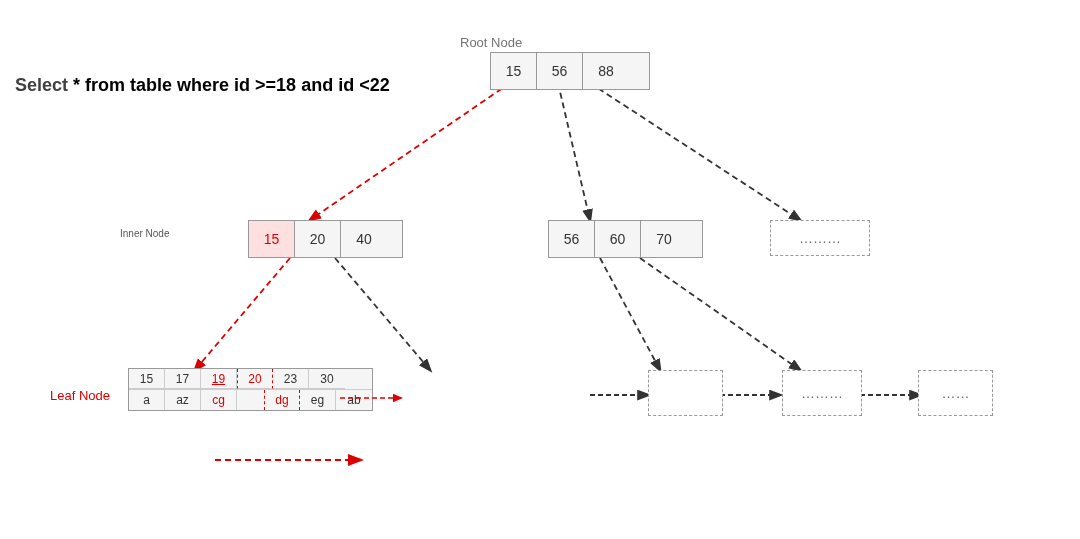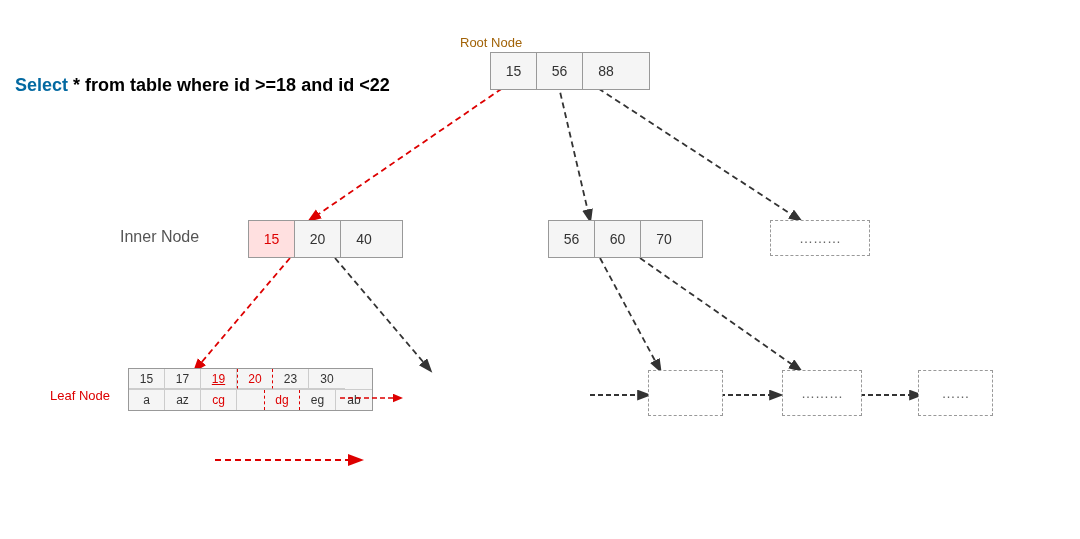--- a/index.html
+++ b/index.html
@@ -22,21 +22,21 @@
     .query-text {
       position: absolute;
       top: 75px;
       left: 15px;
       font-size: 18px;
       font-weight: bold;
       color: #000;
       white-space: nowrap;
     }
     .query-text .select-word {
-      color: #0369a1;
+      color: #404040;
     }
 
     
     .node-box {
       position: absolute;
       display: flex;
       border: 1px solid #999;
       background: #f5f5f5;
     }
     .node-cell {
@@ -68,27 +68,27 @@
       display: flex;
       align-items: center;
       justify-content: center;
       font-size: 14px;
       color: #666;
     }
 
     
     .node-label {
       position: absolute;
-      font-size: 16px;
+      font-size: 10px;
       color: #555;
     }
     .root-label {
       position: absolute;
       font-size: 13px;
-      color: #a16207;
+      color: #737373;
     }
     .leaf-label {
       position: absolute;
       font-size: 13px;
       color: #d00;
     }
 
     
     .arrows-svg {
       position: absolute;

